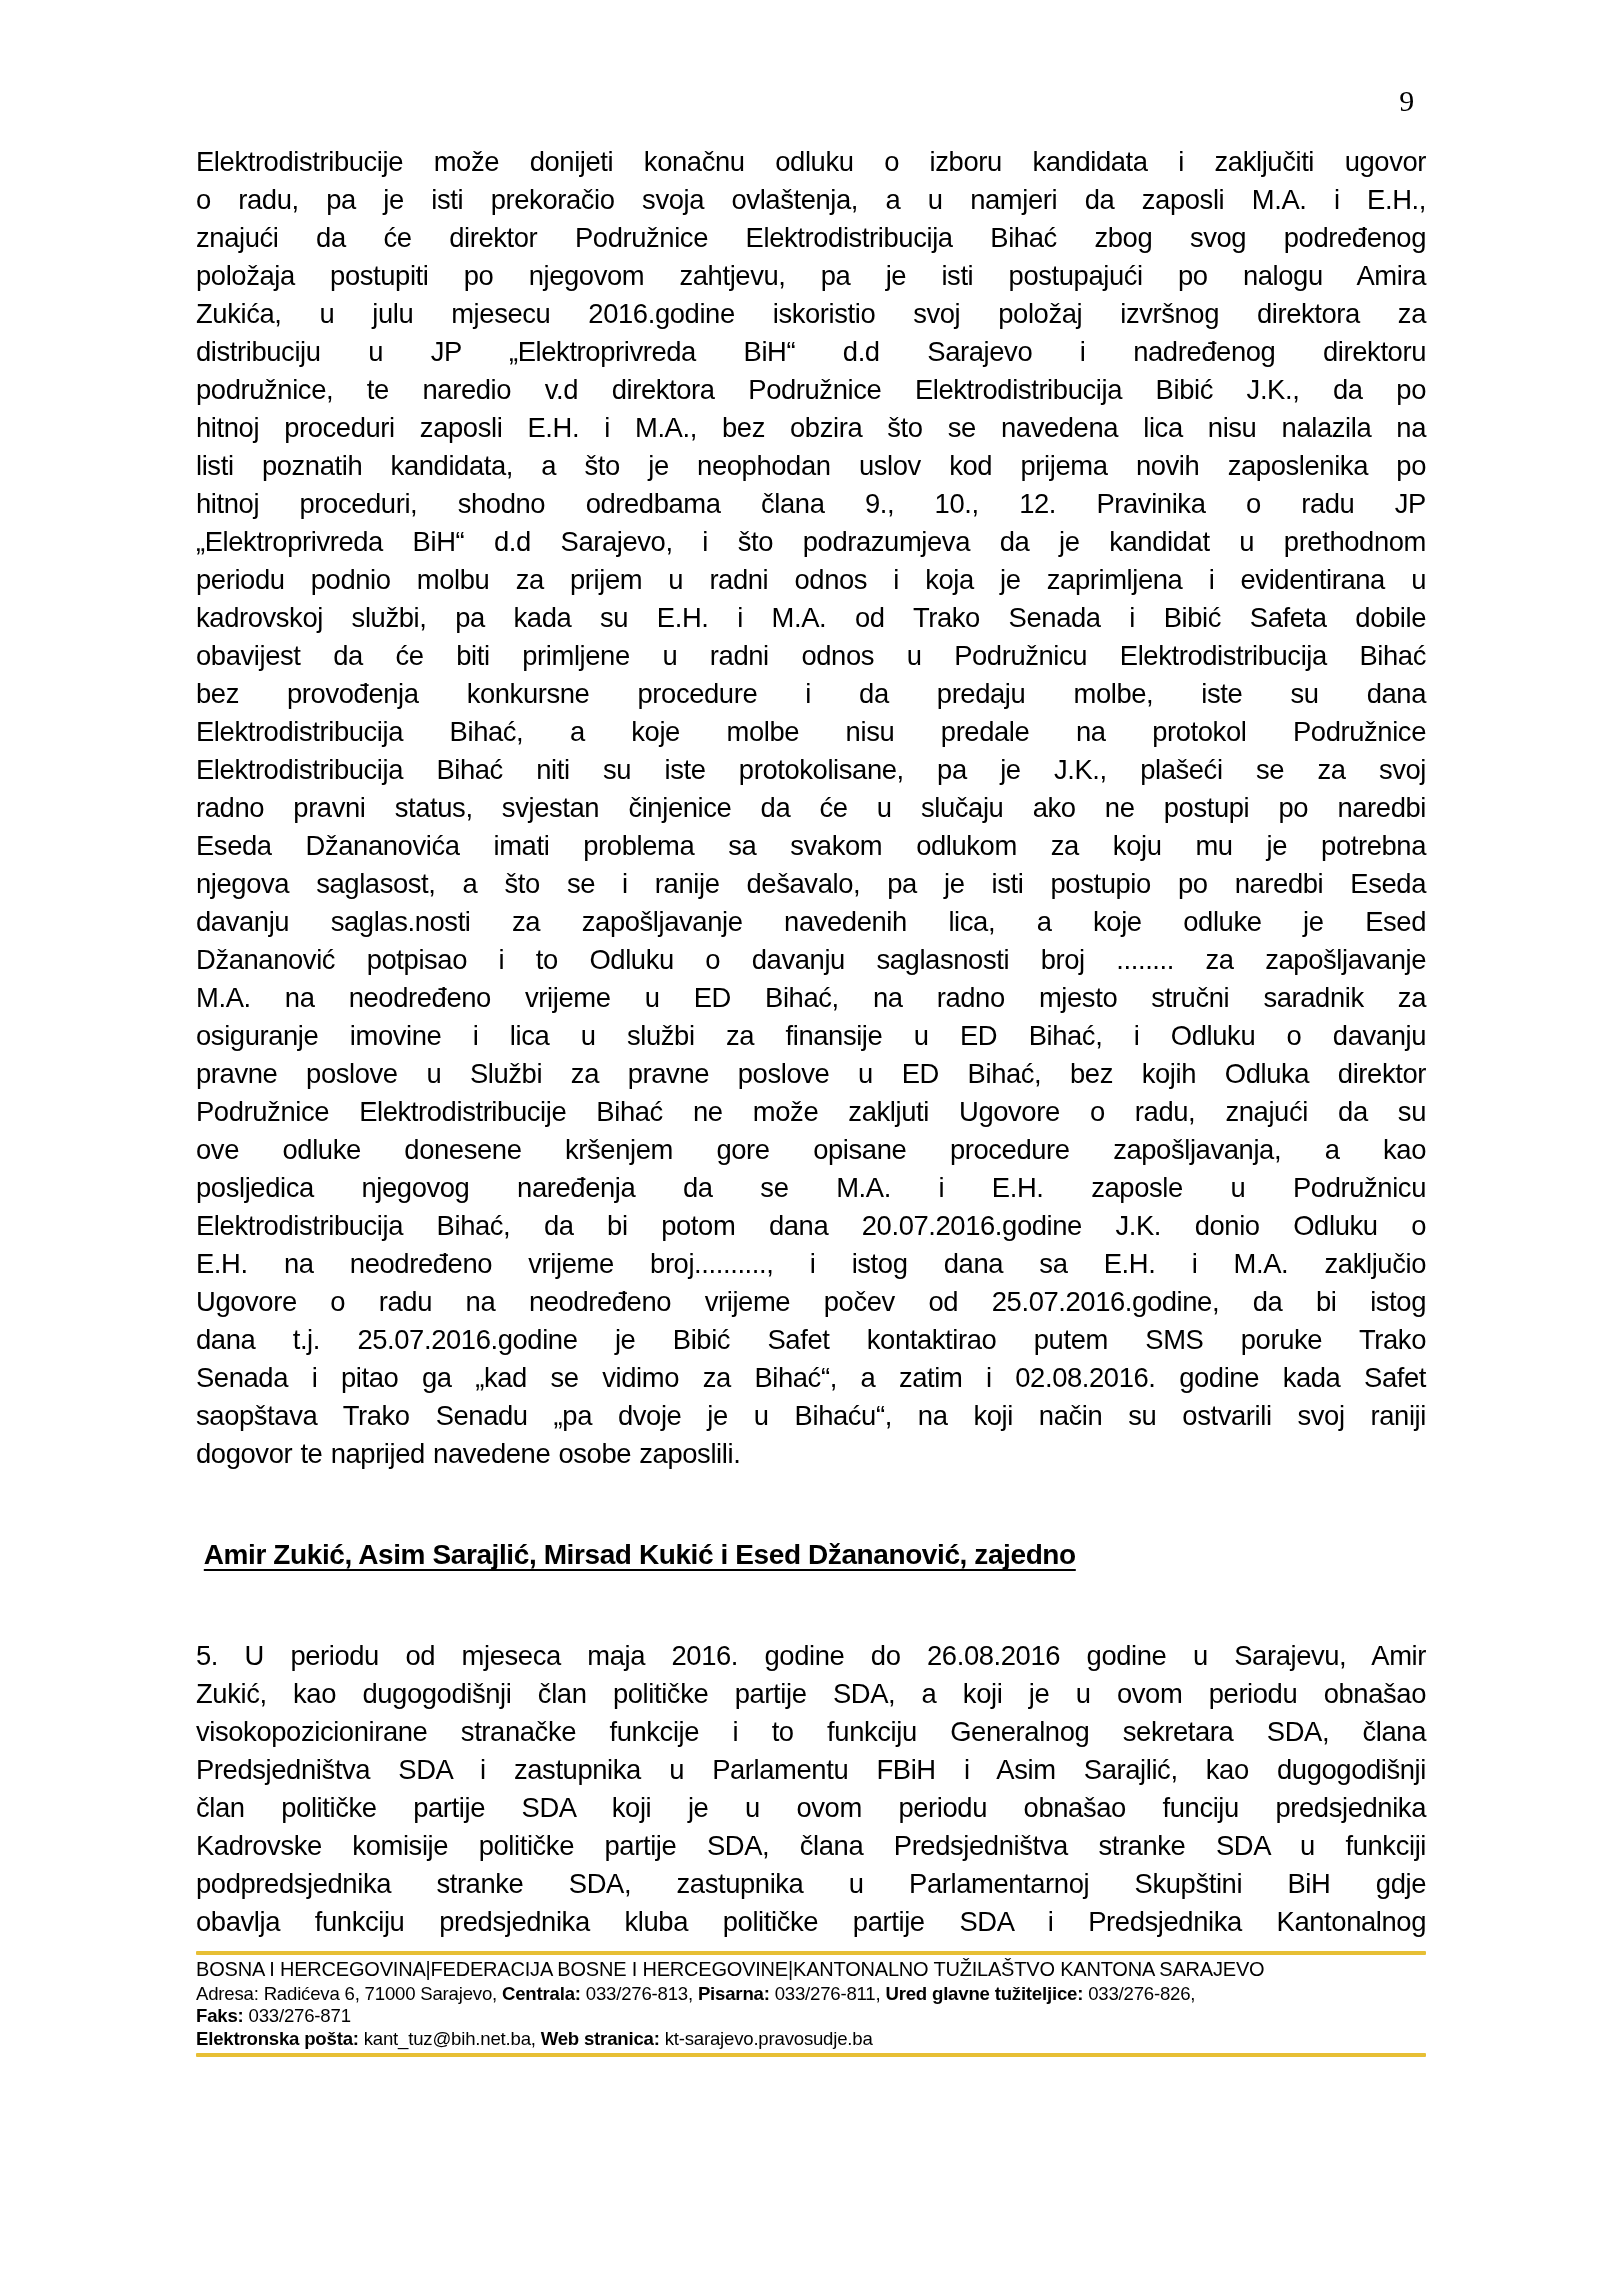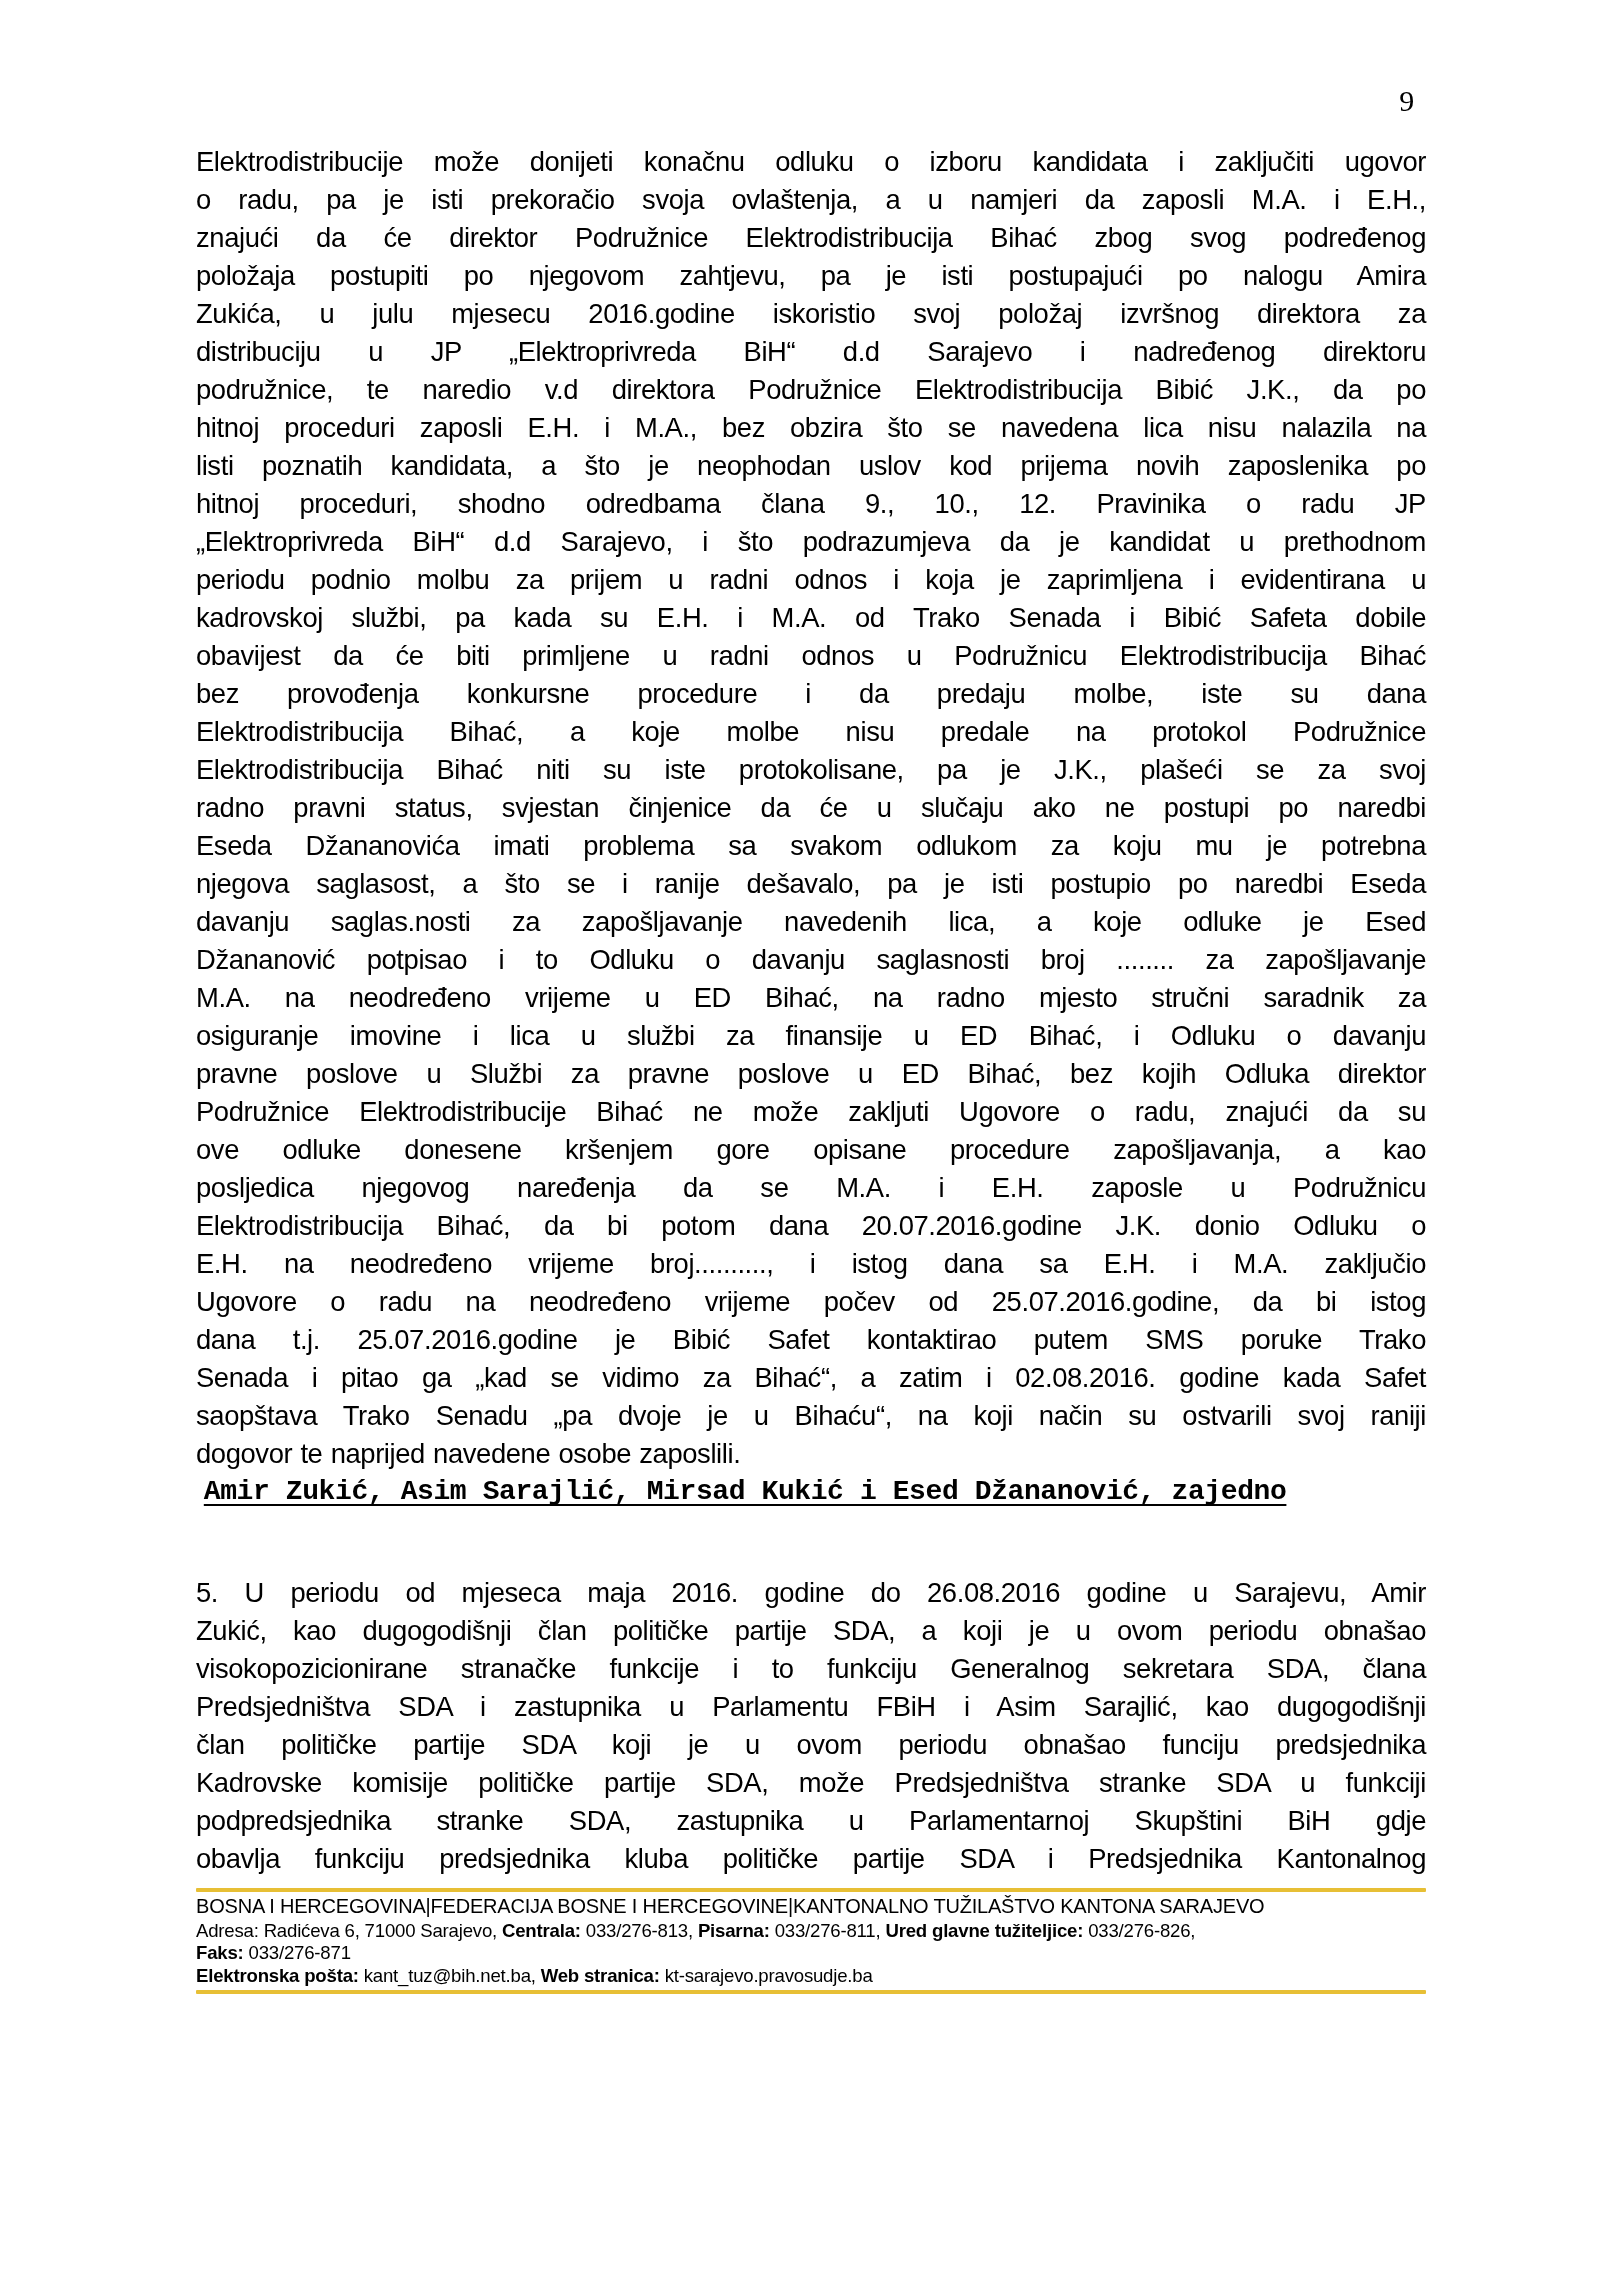--- a/index.html
+++ b/index.html
@@ -34,30 +34,30 @@
     word-spacing: 1px;
   }
   .para .line {
     text-align: justify;
     text-align-last: justify;
   }
   .para.justify-last-off .line:last-child {
     text-align-last: left;
   }
   .heading {
+    margin-top: 63px;
     margin-bottom: 63px;
     font-weight: bold;
     font-size: 28px;
     letter-spacing: -0.4px;
     line-height: 38px;
     text-decoration: underline;
     text-decoration-thickness: 2px;
     text-underline-offset: 4.9px;
     padding-left: 7.8px;
-    font-family: Liberation Mono, monospace;
   }
   .footer {
     margin-top: 9.8px;
   }
   .rule {
     height: 3.9px;
     border-radius: 1px;
   }
   .footer-line {
     text-align: left;
@@ -123,21 +123,21 @@
     </div>
 
   <div class="heading">Amir Zukić, Asim Sarajlić,  Mirsad Kukić i Esed Džananović, zajedno</div>
 
   <div class="para">
       <div class="line">5. U periodu od mjeseca maja 2016. godine do 26.08.2016 godine u Sarajevu,  Amir</div>
       <div class="line">Zukić, kao dugogodišnji član političke partije SDA, a koji je u ovom periodu obnašao</div>
       <div class="line">visokopozicionirane stranačke funkcije i to funkciju Generalnog sekretara SDA, člana</div>
       <div class="line">Predsjedništva SDA i zastupnika u Parlamentu FBiH i Asim Sarajlić, kao dugogodišnji</div>
       <div class="line">član političke partije SDA koji je u ovom periodu obnašao funciju predsjednika</div>
-      <div class="line">Kadrovske komisije političke partije SDA, može Predsjedništva stranke SDA u funkciji</div>
+      <div class="line">Kadrovske komisije političke partije SDA, člana Predsjedništva stranke SDA u funkciji</div>
       <div class="line">podpredsjednika stranke SDA,   zastupnika u Parlamentarnoj Skupštini BiH gdje</div>
       <div class="line">obavlja funkciju predsjednika kluba političke partije SDA i Predsjednika Kantonalnog</div>
     </div>
 
   <div class="footer">
     <div class="rule top" style="background: rgb(231, 191, 53);"></div>
     <div class="footer-line org">BOSNA I HERCEGOVINA|FEDERACIJA BOSNE I HERCEGOVINE|KANTONALNO TUŽILAŠTVO KANTONA SARAJEVO</div>
     <div class="footer-line"><span>Adresa: Radićeva 6, 71000 Sarajevo, </span><b>Centrala:</b><span> 033/276-813, </span><b>Pisarna:</b><span> 033/276-811, </span><b>Ured glavne tužiteljice:</b><span> 033/276-826,</span></div>
     <div class="footer-line"><b>Faks:</b><span> 033/276-871</span></div>
     <div class="footer-line"><b>Elektronska pošta:</b><span> kant_tuz@bih.net.ba, </span><b>Web stranica:</b><span> kt-sarajevo.pravosudje.ba</span></div>

